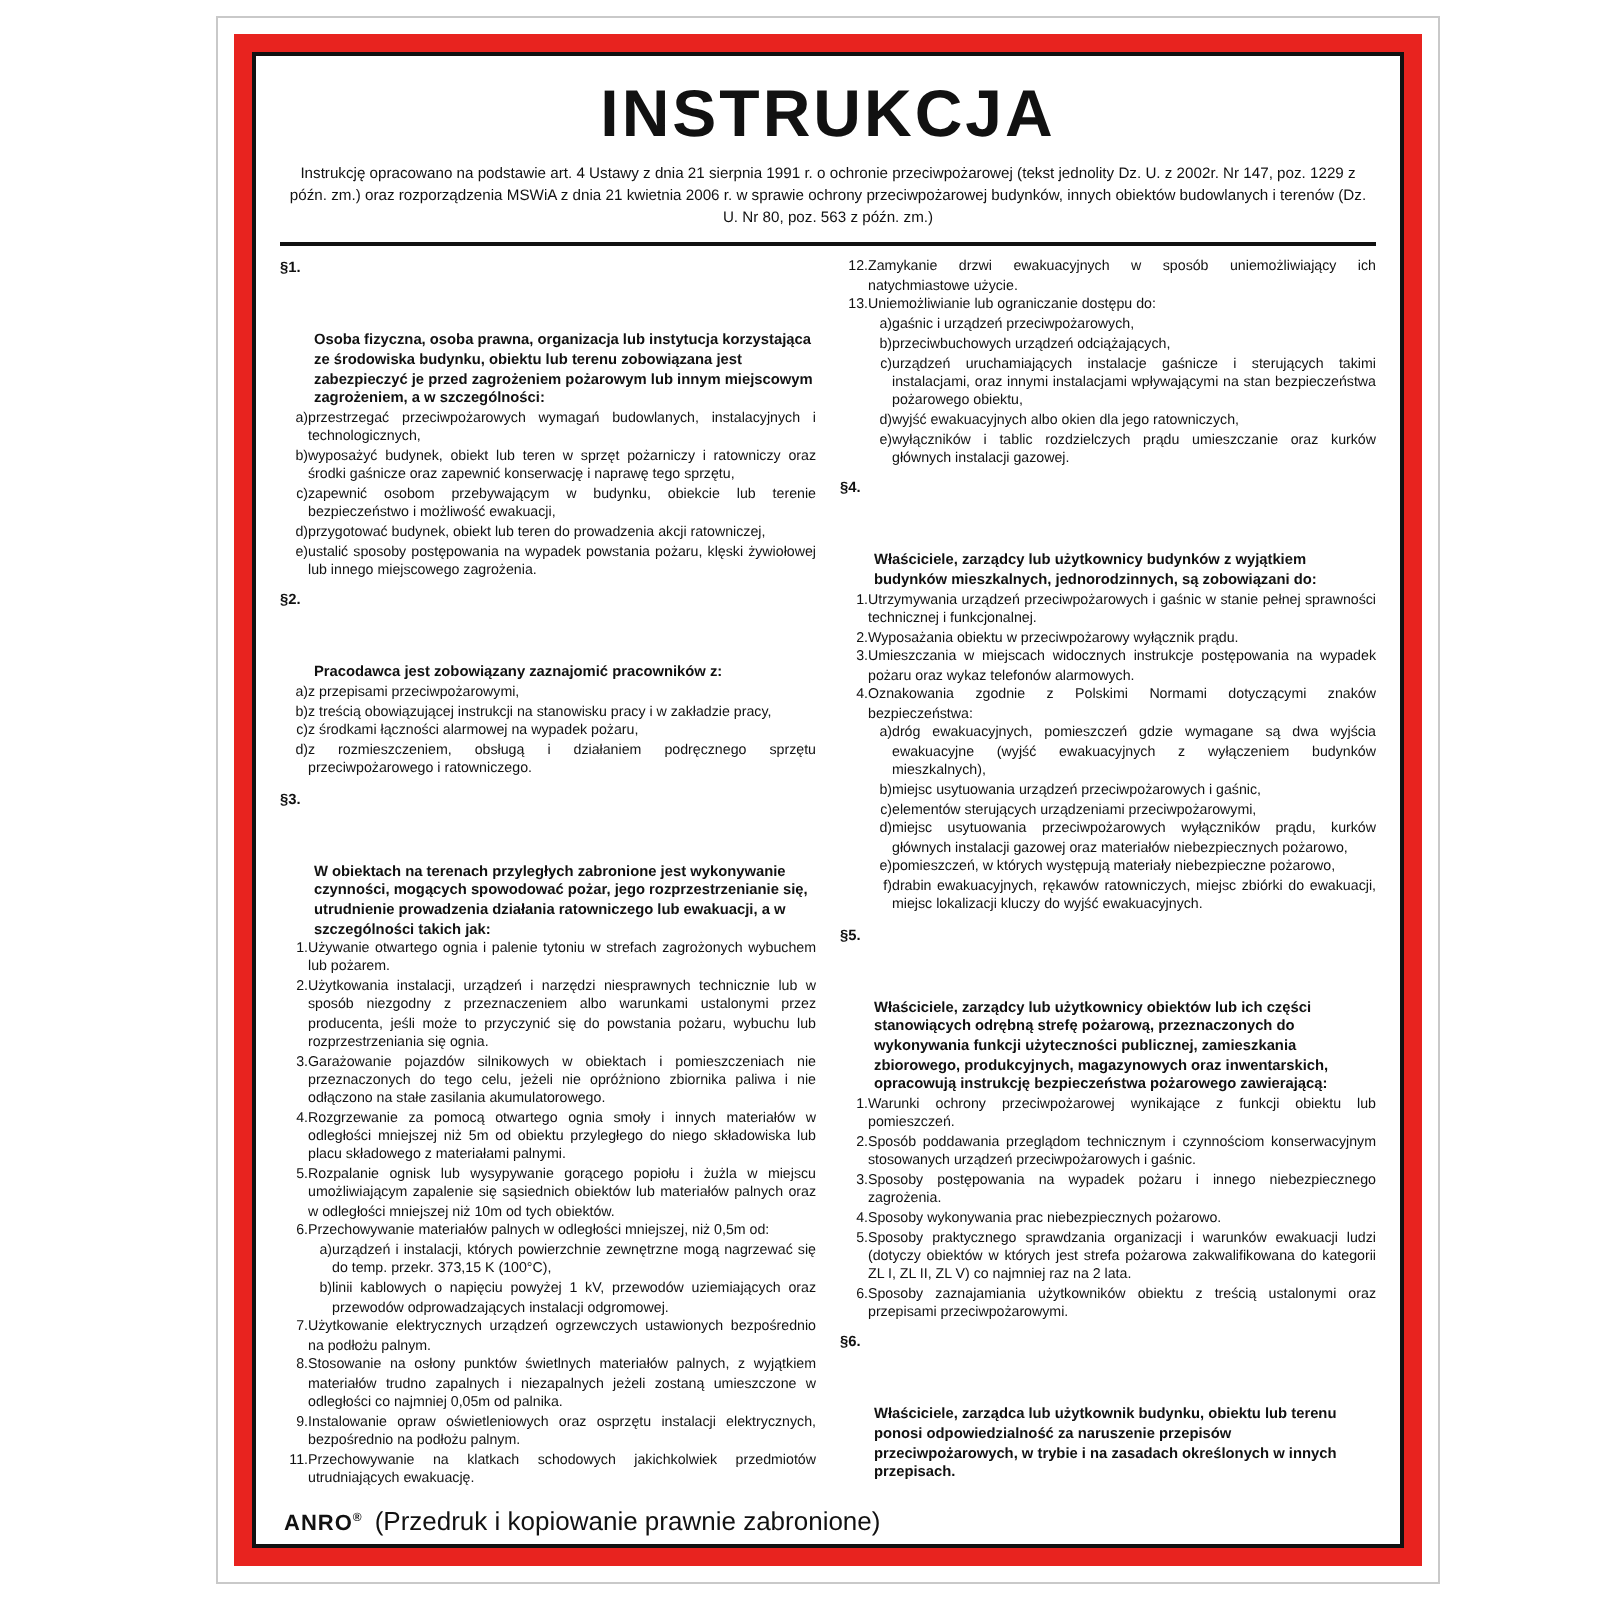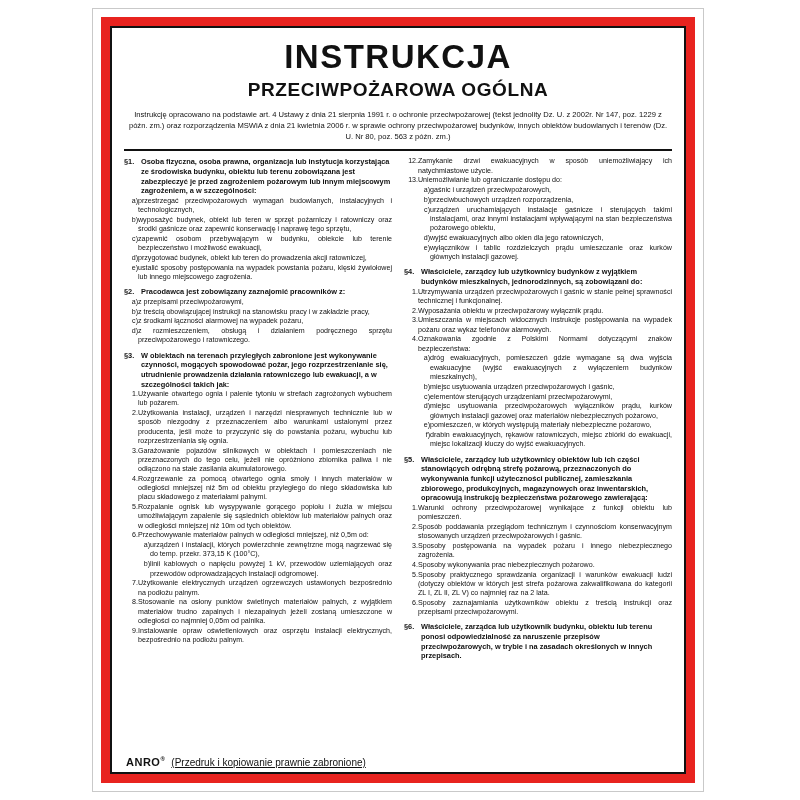--- a/index.html
+++ b/index.html
@@ -15,21 +15,21 @@
   }
   .poster {
     position: relative;
     width: 800px;
     height: 800px;
     background: #ffffff;
     box-sizing: border-box;
   }
   .frame-outer {
     position: absolute;
-    left: 92px;
+    left: 108px;
     top: 8px;
     width: 612px;
     height: 784px;
     background: #ffffff;
     border: 1px solid #c9c9c9;
     box-sizing: border-box;
   }
   .frame-red {
     position: absolute;
     left: 8px;
@@ -101,20 +101,21 @@
     color: #111;
     margin-bottom: 1px;
   }
   .sec-num {
     width: 17px;
     flex: 0 0 17px;
     font-weight: bold;
   }
   .sec-title {
     flex: 1 1 auto;
+    margin-top: 36px;
   }
   .item {
     display: flex;
     font-size: 7.1px;
     line-height: 1.3;
     color: #111;
     margin-bottom: 0.6px;
   }
   .item .mk {
     flex: 0 0 14px;
@@ -142,32 +143,31 @@
     gap: 6px;
     font-size: 7.4px;
     color: #111;
   }
   .brand {
     font-weight: bold;
     font-size: 11px;
     letter-spacing: 0.5px;
   }
   .brand sup { font-size: 6px; }
-  .footnote { font-size: 10px; text-decoration: underline; }
+  .footnote { font-size: 13px; }
 </style>
 </head>
 <body>
 
 <div class="poster">
   <div class="frame-outer">
     <div class="frame-red">
       <div class="frame-inner">
 
         <div class="title">INSTRUKCJA</div>
-        <div class="subtitle">PRZECIWPOŻAROWA OGÓLNA</div>
         <div class="legal">Instrukcję opracowano na podstawie art. 4 Ustawy z dnia 21 sierpnia 1991 r. o ochronie przeciwpożarowej (tekst jednolity Dz. U. z 2002r. Nr 147, poz. 1229 z późn. zm.) oraz rozporządzenia MSWiA z dnia 21 kwietnia 2006 r. w sprawie ochrony przeciwpożarowej budynków, innych obiektów budowlanych i terenów (Dz. U. Nr 80, poz. 563 z późn. zm.)</div>
 
         <div class="rule"></div>
 
         <div class="columns">
           <div class="col" id="col-left">
               <div class="sec">
                 <div class="sec-head">
                   <div class="sec-num">§1.</div>
                   <div class="sec-title">Osoba fizyczna, osoba prawna, organizacja lub instytucja korzystająca ze środowiska budynku, obiektu lub terenu zobowiązana jest zabezpieczyć je przed zagrożeniem pożarowym lub innym miejscowym zagrożeniem, a w szczególności:</div>
@@ -262,41 +262,45 @@
                     <div class="tx">Użytkowanie elektrycznych urządzeń ogrzewczych ustawionych bezpośrednio na podłożu palnym.</div>
                   </div>
                   <div class="item">
                     <div class="mk">8.</div>
                     <div class="tx">Stosowanie na osłony punktów świetlnych materiałów palnych, z wyjątkiem materiałów trudno zapalnych i niezapalnych jeżeli zostaną umieszczone w odległości co najmniej 0,05m od palnika.</div>
                   </div>
                   <div class="item">
                     <div class="mk">9.</div>
                     <div class="tx">Instalowanie opraw oświetleniowych oraz osprzętu instalacji elektrycznych, bezpośrednio na podłożu palnym.</div>
                   </div>
+                  <div class="item">
+                    <div class="mk">11.</div>
+                    <div class="tx">Przechowywanie na klatkach schodowych jakichkolwiek przedmiotów utrudniających ewakuację.</div>
+                  </div>
                 </div>
               </div>
             </div>
           <div class="col" id="col-right">
               <div class="sec">
                 <div class="items">
                   <div class="item">
                     <div class="mk">12.</div>
                     <div class="tx">Zamykanie drzwi ewakuacyjnych w sposób uniemożliwiający ich natychmiastowe użycie.</div>
                   </div>
                   <div class="item">
                     <div class="mk">13.</div>
                     <div class="tx">Uniemożliwianie lub ograniczanie dostępu do:</div>
                   </div>
                   <div class="item sub">
                     <div class="mk">a)</div>
                     <div class="tx">gaśnic i urządzeń przeciwpożarowych,</div>
                   </div>
                   <div class="item sub">
                     <div class="mk">b)</div>
-                    <div class="tx">przeciwbuchowych urządzeń rozporządzenia,</div>
+                    <div class="tx">przeciwbuchowych urządzeń odciążających,</div>
                   </div>
                   <div class="item sub">
                     <div class="mk">c)</div>
                     <div class="tx">urządzeń uruchamiających instalacje gaśnicze i sterujących takimi instalacjami, oraz innymi instalacjami wpływającymi na stan bezpieczeństwa pożarowego obiektu,</div>
                   </div>
                   <div class="item sub">
                     <div class="mk">d)</div>
                     <div class="tx">wyjść ewakuacyjnych albo okien dla jego ratowniczych,</div>
                   </div>
                   <div class="item sub">
@@ -374,21 +378,21 @@
                   <div class="item">
                     <div class="mk">4.</div>
                     <div class="tx">Sposoby wykonywania prac niebezpiecznych pożarowo.</div>
                   </div>
                   <div class="item">
                     <div class="mk">5.</div>
                     <div class="tx">Sposoby praktycznego sprawdzania organizacji i warunków ewakuacji ludzi (dotyczy obiektów w których jest strefa pożarowa zakwalifikowana do kategorii ZL I, ZL II, ZL V) co najmniej raz na 2 lata.</div>
                   </div>
                   <div class="item">
                     <div class="mk">6.</div>
-                    <div class="tx">Sposoby zaznajamiania użytkowników obiektu z treścią instrukcji oraz przepisami przeciwpożarowymi.</div>
+                    <div class="tx">Sposoby zaznajamiania użytkowników obiektu z treścią ustalonymi oraz przepisami przeciwpożarowymi.</div>
                   </div>
                 </div>
               </div>
               <div class="sec">
                 <div class="sec-head">
                   <div class="sec-num">§6.</div>
                   <div class="sec-title">Właściciele, zarządca lub użytkownik budynku, obiektu lub terenu ponosi odpowiedzialność za naruszenie przepisów przeciwpożarowych, w trybie i na zasadach określonych w innych przepisach.</div>
                 </div>
                 <div class="items"></div>
               </div>

